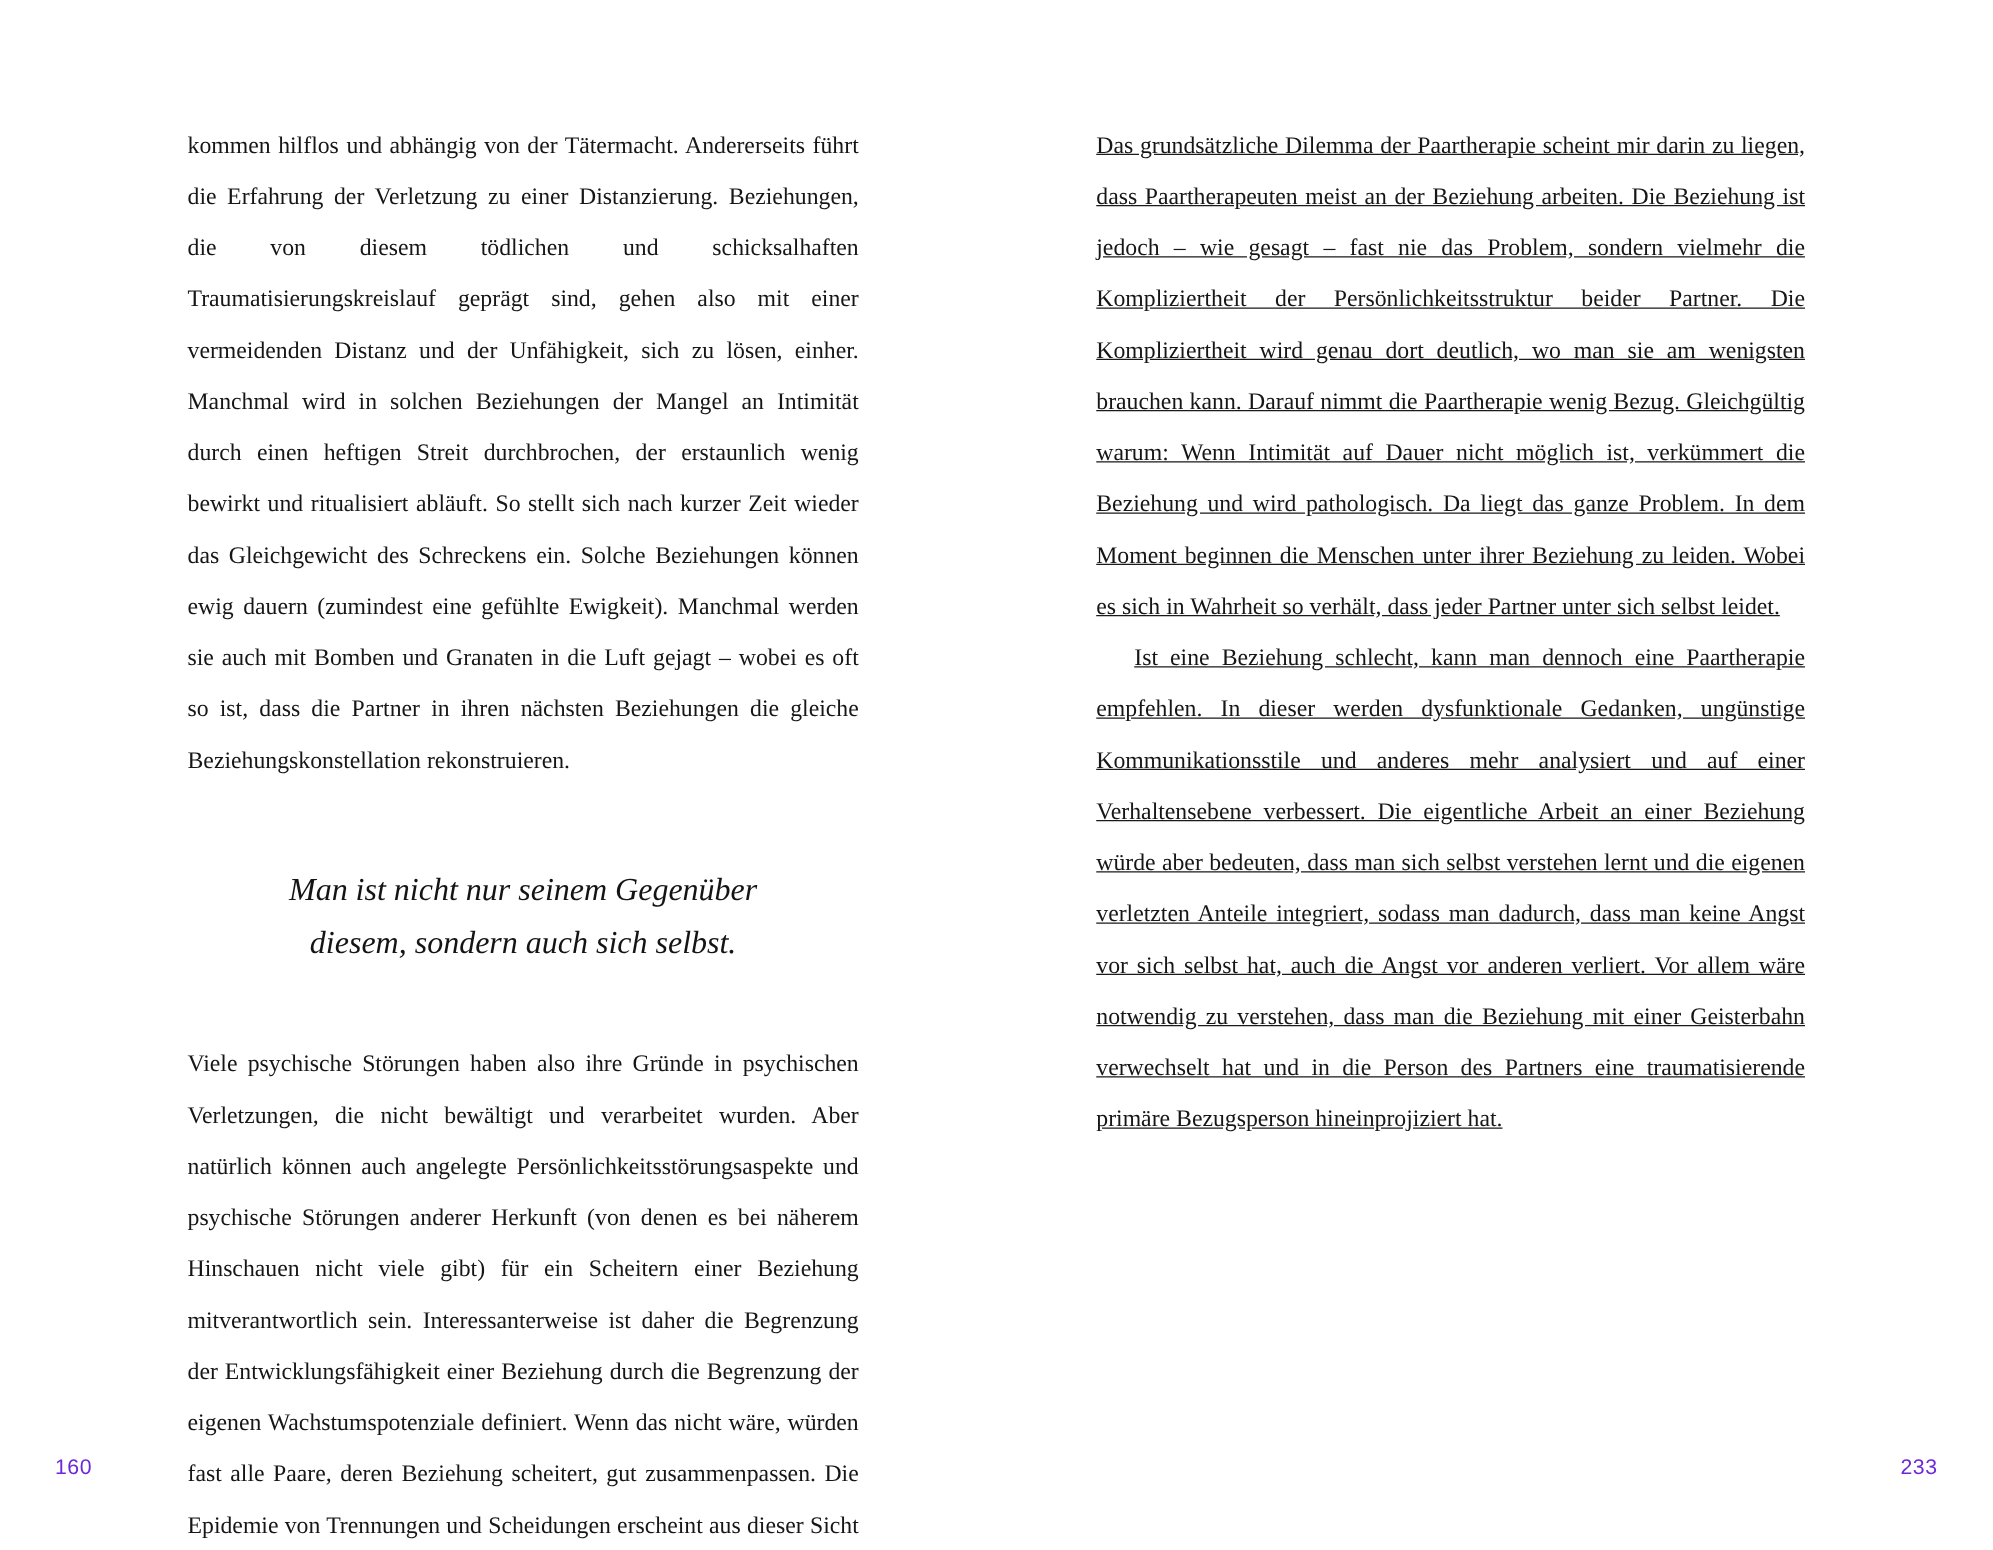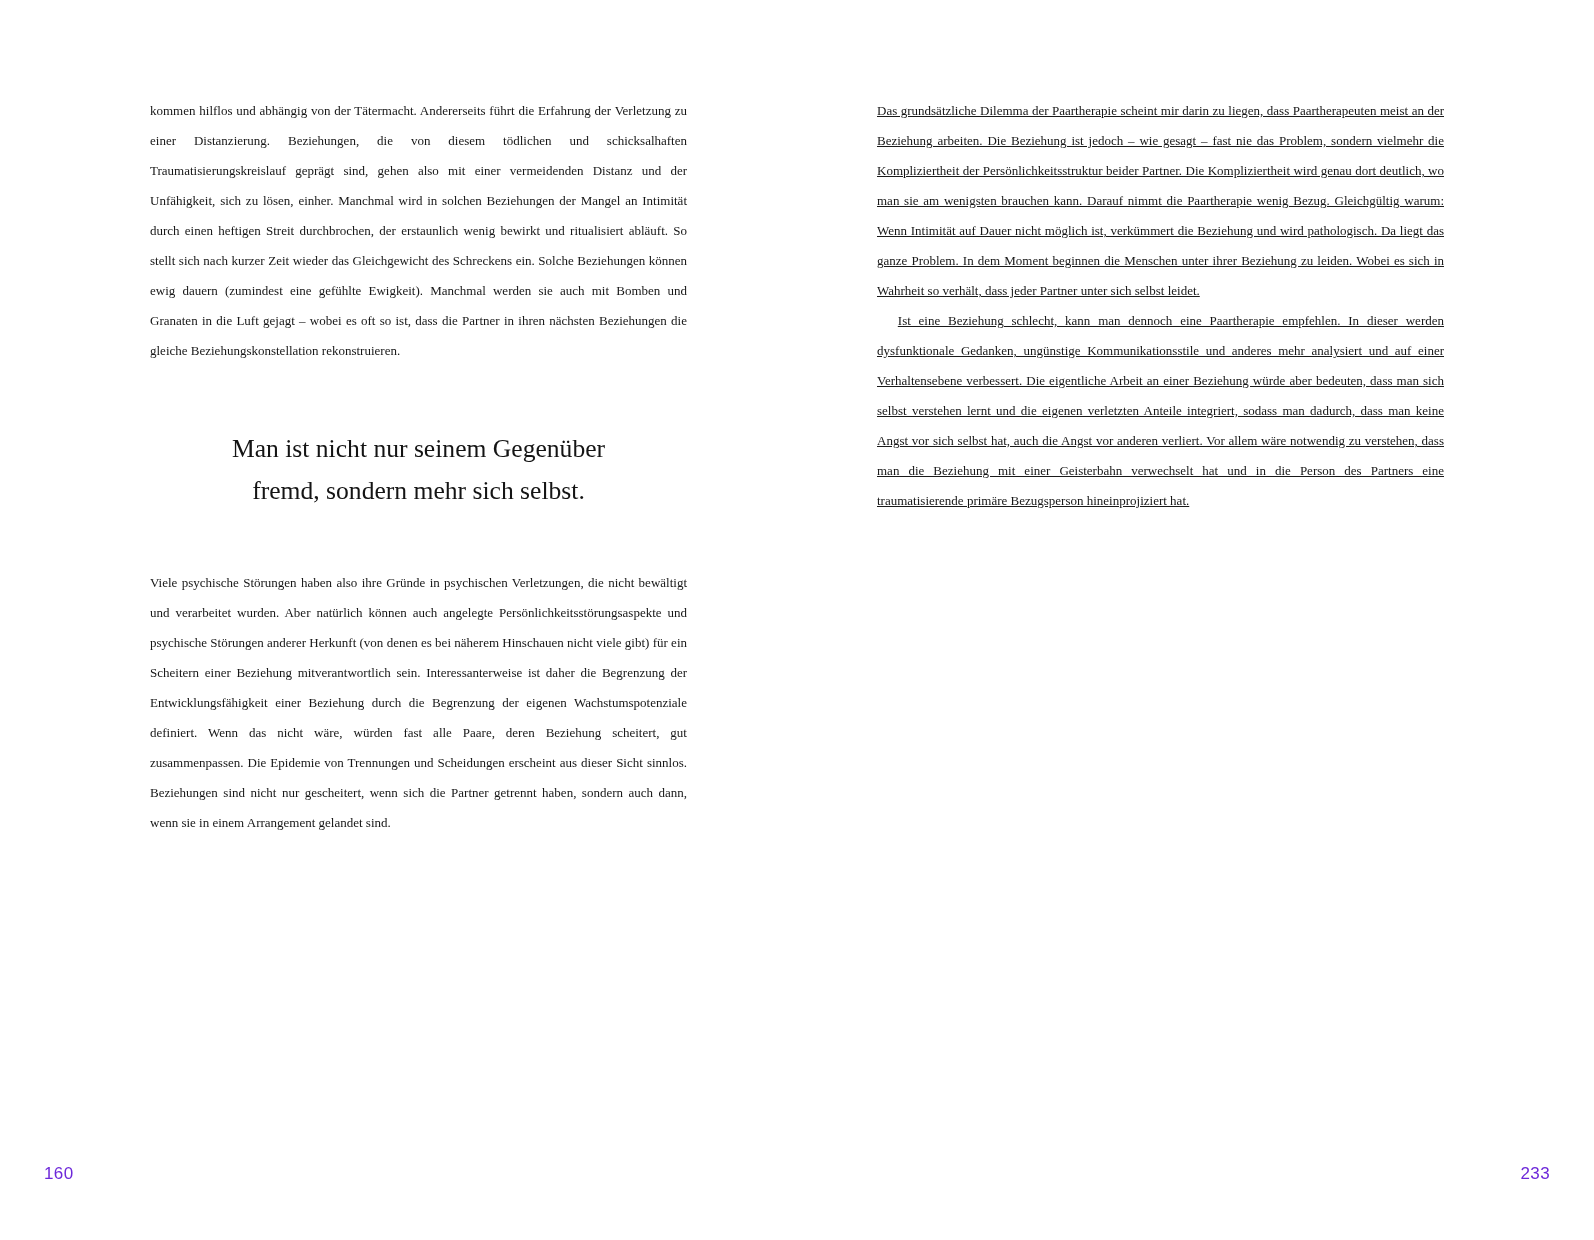--- a/index.html
+++ b/index.html
@@ -32,34 +32,35 @@
 
   .page-left  { padding: 96px 110px 0 150px; }
   .page-right { padding: 96px 150px 0 80px; text-decoration: underline; }
 
   .column {
     width: 100%;
   }
 
   p.para {
     margin: 0;
-    font-size: 13px;
-    line-height: 30px;
+    font-size: 19px;
+    line-height: 41px;
     text-align: justify;
     text-justify: inter-word;
     hyphens: manual;
     color: #161616;
   }
 
   p.para + p.para {
     text-indent: 1.6em;
   }
 
   .pullquote {
     margin: 62px 0 56px 0;
+    font-style: italic;
     font-size: 25.6px;
     line-height: 42px;
     text-align: center;
     color: #141414;
     padding: 0 22px;
   }
 
   .pullquote .line {
     display: block;
   }
@@ -87,21 +88,21 @@
 <body>
 
 <div class="spread">
 
   <div class="page page-left">
     <div class="column">
       <p class="para">kommen hilflos und abhängig von der Tätermacht. Andererseits führt die Erfahrung der Verletzung zu einer Distanzierung. Beziehungen, die von diesem tödlichen und schicksalhaften Traumatisierungskreislauf geprägt sind, gehen also mit einer vermeidenden Distanz und der Unfähigkeit, sich zu lösen, einher. Manchmal wird in solchen Beziehungen der Mangel an Intimität durch einen heftigen Streit durchbrochen, der erstaunlich wenig bewirkt und ritualisiert abläuft. So stellt sich nach kurzer Zeit wieder das Gleichgewicht des Schreckens ein. Solche Beziehungen können ewig dauern (zumindest eine gefühlte Ewigkeit). Manchmal werden sie auch mit Bomben und Granaten in die Luft gejagt – wobei es oft so ist, dass die Partner in ihren nächsten Beziehungen die gleiche Beziehungskonstellation rekonstruieren.</p>
 
       <div class="pullquote">
         <span class="line">Man ist nicht nur seinem Gegenüber</span>
-        <span class="line">fremd, sondern mehr sich selbst.</span>
+        <span class="line">diesem, sondern auch sich selbst.</span>
       </div>
 
       <p class="para">Viele psychische Störungen haben also ihre Gründe in psychischen Verletzungen, die nicht bewältigt und verarbeitet wurden. Aber natürlich können auch angelegte Persönlichkeitsstörungsaspekte und psychische Störungen anderer Herkunft (von denen es bei näherem Hinschauen nicht viele gibt) für ein Scheitern einer Beziehung mitverantwortlich sein. Interessanterweise ist daher die Begrenzung der Entwicklungsfähigkeit einer Beziehung durch die Begrenzung der eigenen Wachstumspotenziale definiert. Wenn das nicht wäre, würden fast alle Paare, deren Beziehung scheitert, gut zusammenpassen. Die Epidemie von Trennungen und Scheidungen erscheint aus dieser Sicht sinnlos. Beziehungen sind nicht nur gescheitert, wenn sich die Partner getrennt haben, sondern auch dann, wenn sie in einem Arrangement gelandet sind.</p>
     </div>
 
     <div class="folio folio-left">160</div>
   </div>
 
   <div class="page page-right">
     <div class="column">

